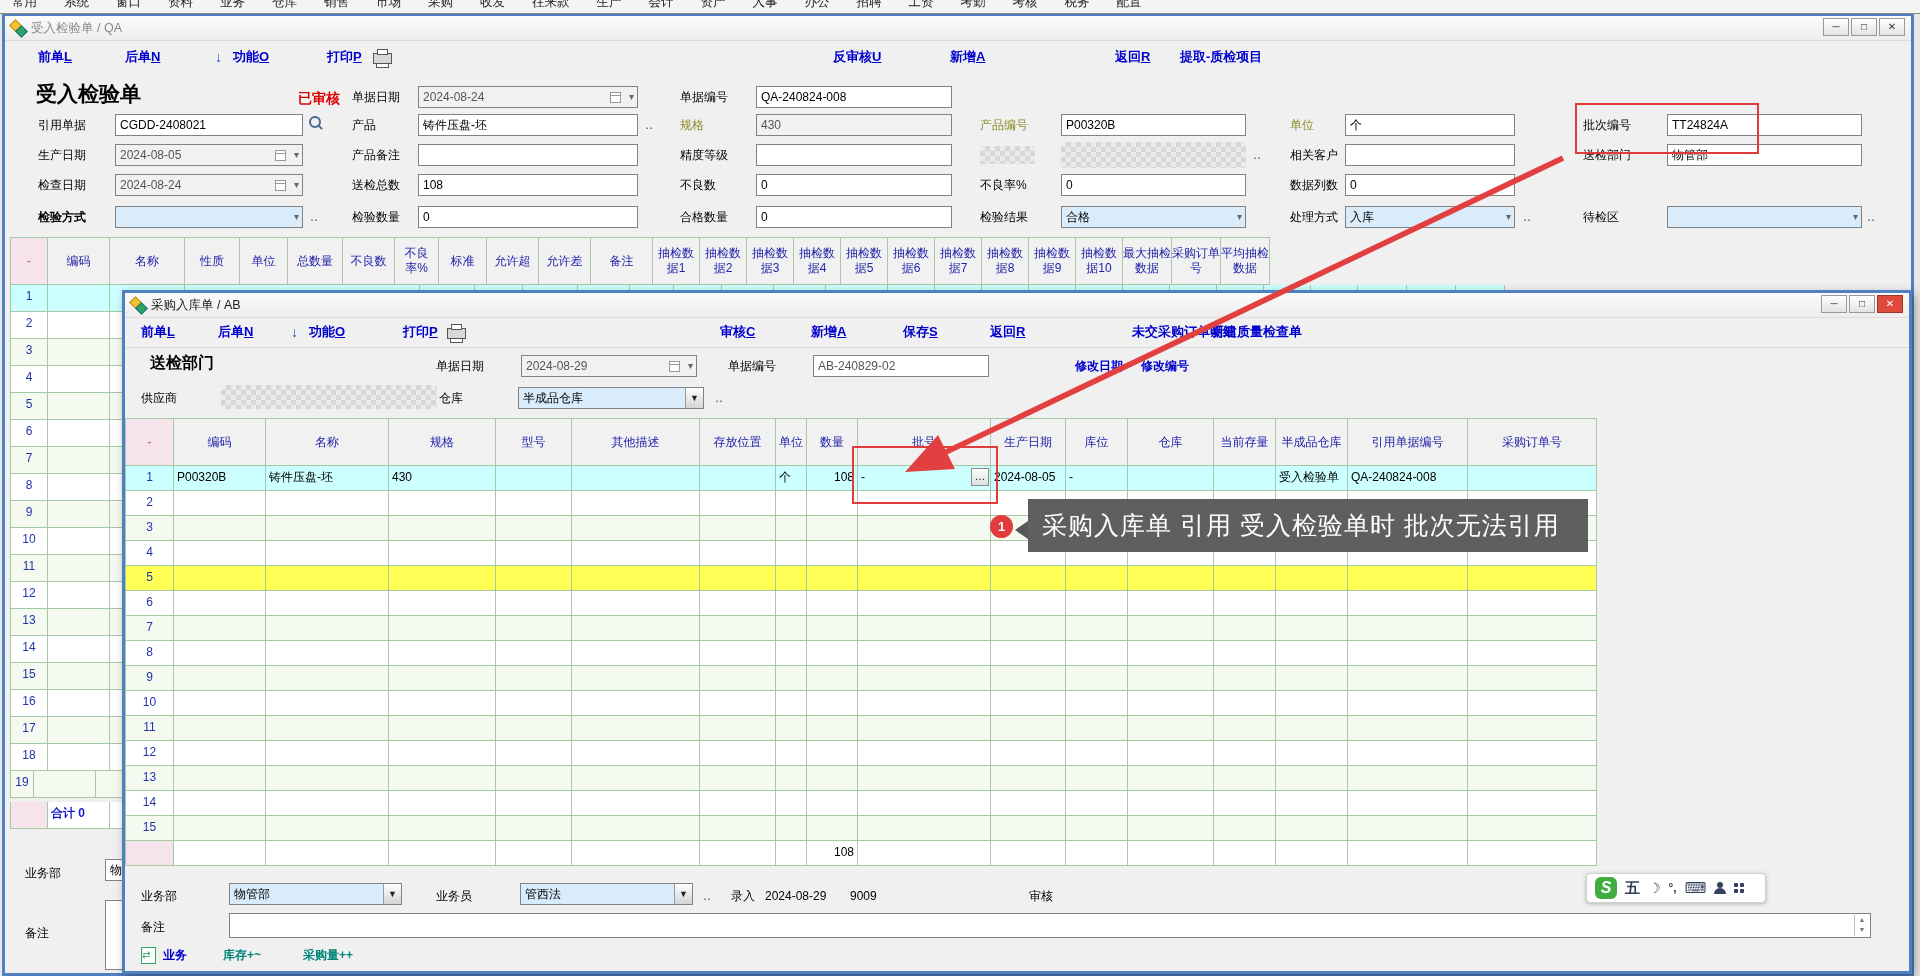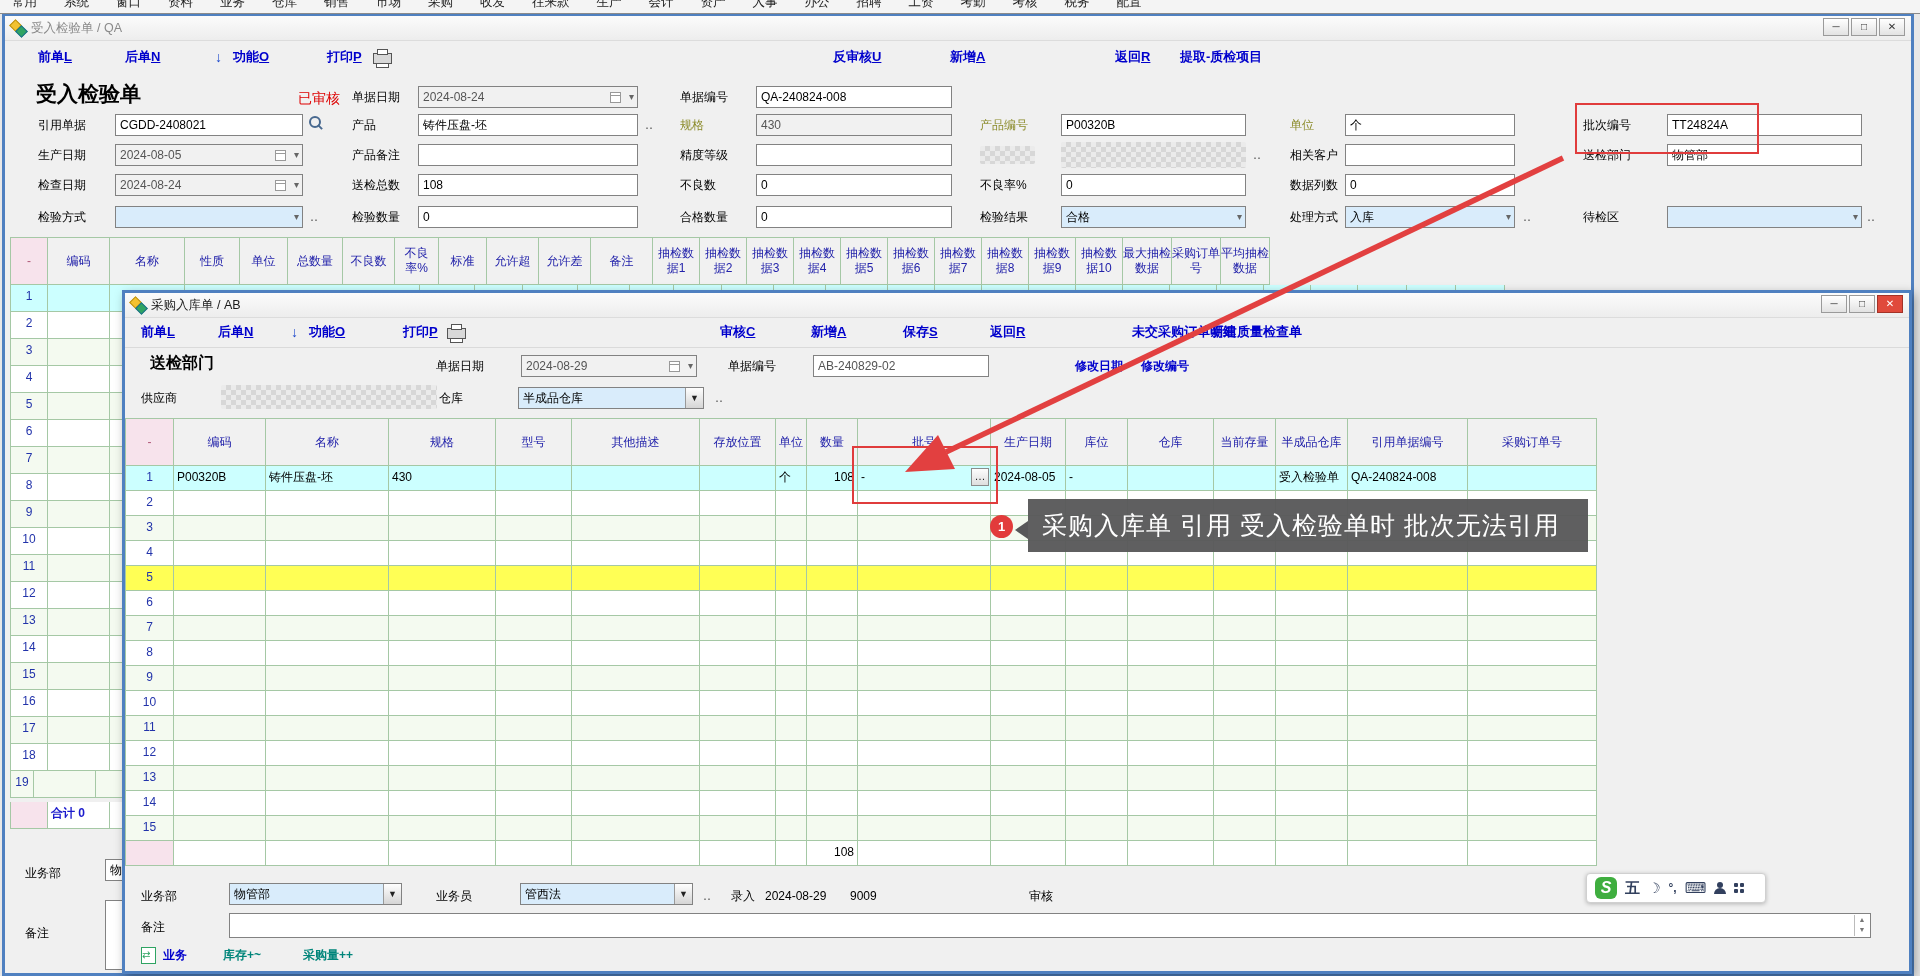--- a/index.html
+++ b/index.html
@@ -49,21 +49,21 @@
          border-left:1px solid #999;text-align:center;line-height:20px;font-size:9px;color:#222;}
   .dots{position:absolute;font-size:12px;color:#555;line-height:22px;letter-spacing:2px;cursor:pointer;}
   .mag{position:absolute;width:16px;height:18px;}
   .mag:before{content:"";position:absolute;width:8px;height:8px;border:2px solid #47688f;border-radius:50%;left:1px;top:2px;}
   .mag:after{content:"";position:absolute;width:2px;height:6px;background:#47688f;transform:rotate(-45deg);left:11px;top:10px;}
   .mosaic{position:absolute;background-image:
       linear-gradient(45deg,#d7d7d7 25%,transparent 25%,transparent 75%,#d7d7d7 75%),
       linear-gradient(45deg,#d7d7d7 25%,#ebebeb 25%,#ebebeb 75%,#d7d7d7 75%);
       background-size:10px 10px;background-position:0 0,5px 5px;border-radius:2px;}
   .bigtitle{position:absolute;font-size:21px;font-weight:bold;color:#000;white-space:nowrap;}
-  .status-red{position:absolute;color:#dd0000;font-size:14px;font-weight:normal;}
+  .status-red{position:absolute;color:#dd0000;font-size:14px;font-weight:bold;}
   
   .tbl{position:absolute;}
   .trow{display:flex;}
   .w1t .trow{height:27px;} .w2t .trow{height:25px;}
   .trow.thr{height:auto;}
   .td{box-sizing:border-box;border-right:1px solid #a5c8a5;border-bottom:1px solid #a5c8a5;font-size:12px;
       line-height:23px;padding:0 3px;background:#fff;overflow:hidden;white-space:nowrap;flex:none;}
   .td:first-child,.th:first-child{border-left:1px solid #a5c8a5;}
   .th{box-sizing:border-box;background:#f1f1f1;color:#2222aa;display:flex;align-items:center;justify-content:center;
       text-align:center;font-size:12px;line-height:1.25;border-top:1px solid #a5c8a5;border-right:1px solid #a5c8a5;
@@ -201,21 +201,21 @@
   <div class="inp ro" style="left:110px;top:158px;width:188px;"><span>2024-08-24</span><span class="cal"></span><span class="ar">▾</span></div>
   <div class="lab" style="left:347px;top:158px;">送检总数</div>
   <div class="inp" style="left:413px;top:158px;width:220px;">108</div>
   <div class="lab" style="left:675px;top:158px;">不良数</div>
   <div class="inp" style="left:751px;top:158px;width:196px;">0</div>
   <div class="lab" style="left:975px;top:158px;">不良率%</div>
   <div class="inp" style="left:1056px;top:158px;width:185px;">0</div>
   <div class="lab" style="left:1285px;top:158px;">数据列数</div>
   <div class="inp" style="left:1340px;top:158px;width:170px;">0</div>
 
-  <div class="lab" style="left:33px;top:190px;">检验方式</div>
+  <div class="lab" style="left:33px;top:190px;font-weight:bold;">检验方式</div>
   <div class="inp blue" style="left:110px;top:190px;width:188px;"><span></span><span class="ar">▾</span></div>
   <span class="dots" style="left:305px;top:190px;">‥</span>
   <div class="lab" style="left:347px;top:190px;">检验数量</div>
   <div class="inp" style="left:413px;top:190px;width:220px;">0</div>
   <div class="lab" style="left:675px;top:190px;">合格数量</div>
   <div class="inp" style="left:751px;top:190px;width:196px;">0</div>
   <div class="lab" style="left:975px;top:190px;">检验结果</div>
   <div class="inp blue" style="left:1056px;top:190px;width:185px;"><span>合格</span><span class="ar">▾</span></div>
   <div class="lab" style="left:1285px;top:190px;">处理方式</div>
   <div class="inp blue" style="left:1340px;top:190px;width:170px;"><span>入库</span><span class="ar">▾</span></div>

